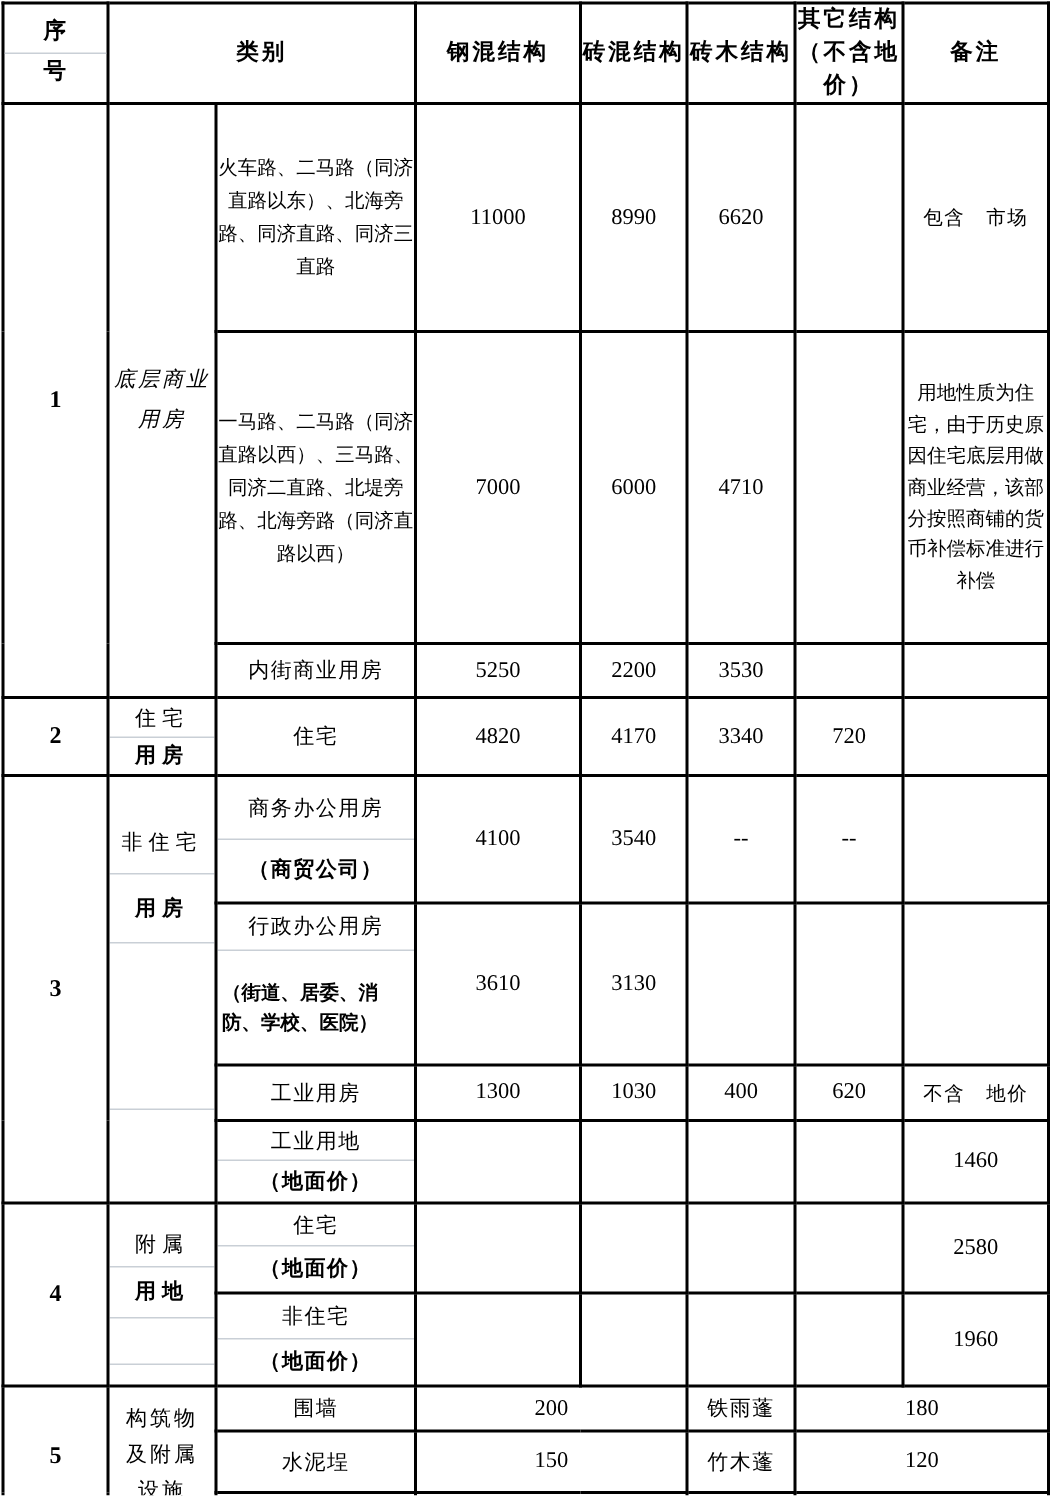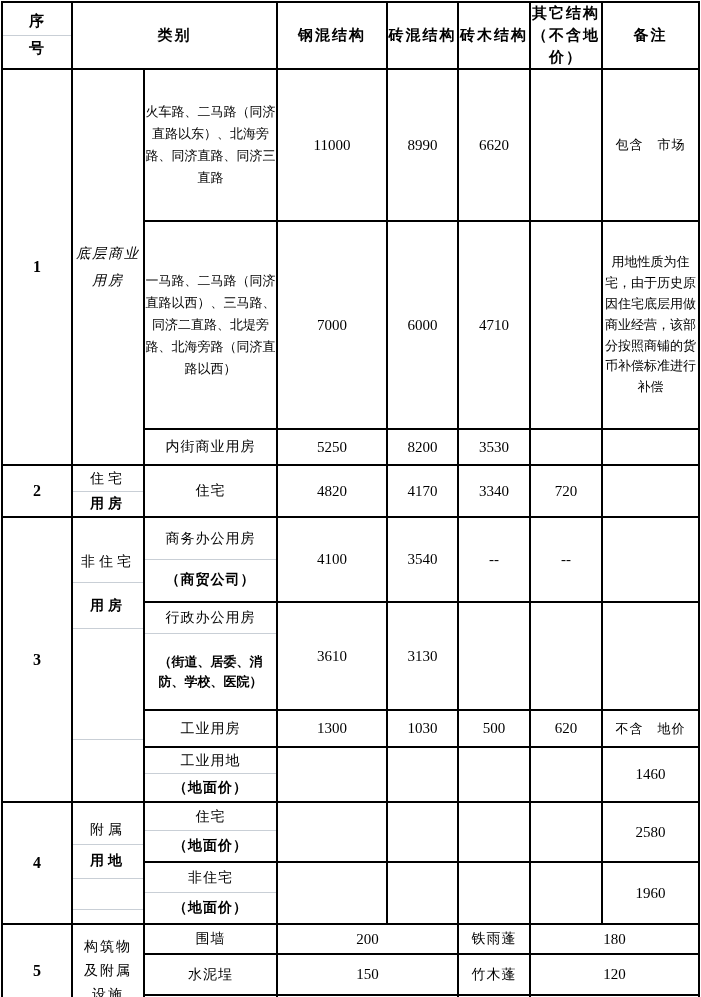--- a/index.html
+++ b/index.html
@@ -20,21 +20,21 @@
   td.num { font-size:15px;border-radius:25px; }
   td.cat1 { font-size:14px; letter-spacing:2px; line-height:1.95; padding:0 11px;font-style:italic; }
   td.name-simple { font-size:14px; letter-spacing:1px; }
   td.name-road { font-size:13px; line-height:1.7; text-align:justify; padding:0 9px;margin-top:36px; }
   td.remark { font-size:13px; letter-spacing:1px; }
   td.remark-j { font-size:13px; text-align:justify; padding:0 8px; line-height:1.6; }
   .vcol { display:flex; flex-direction:column; width:100%; }
   .sl { display:flex; align-items:center; justify-content:center;
         font-size:14px; letter-spacing:1px; width:100%; }
   .sl.sp { letter-spacing:4px; }
-  .sl.wraptext { text-align:center; padding:0 3px; line-height:1.5; font-size:13px;
+  .sl.wraptext { text-align:left; padding:0 3px; line-height:1.5; font-size:13px;
                  letter-spacing:0; box-sizing:border-box; }
   .faint { border-top:1px solid #c9cfd6;font-weight:bold; }
   .faintline { border-top:1px solid #c9cfd6; width:100%; }
   td.topcat { vertical-align:top; font-size:14px; }
   .cat5line { line-height:24px; font-size:14px; letter-spacing:2px; }
 </style>
 </head>
 <body>
 
 <div class="sheet">
@@ -82,21 +82,21 @@
     <td class="num">7000</td>
     <td class="num">6000</td>
     <td class="num">4710</td>
     <td class="num"></td>
     <td class="remark-j">用地性质为住宅，由于历史原因住宅底层用做商业经营，该部分按照商铺的货币补偿标准进行补偿</td>
   </tr>
 
   <tr style="height:36px">
     <td class="name-simple">内街商业用房</td>
     <td class="num">5250</td>
-    <td class="num">8200</td>
+    <td class="num">2200</td>
     <td class="num">3530</td>
     <td class="num"></td>
     <td class="remark"></td>
   </tr>
 
   <tr style="height:52px">
     <td class="serial">2</td>
     <td>
       <div class="sl sp" style="height:24px">住宅</div>
       <div class="sl sp faint" style="height:24px">用房</div>
@@ -137,21 +137,21 @@
     <td class="num">3130</td>
     <td class="num"></td>
     <td class="num"></td>
     <td class="remark"></td>
   </tr>
 
   <tr style="height:37px">
     <td class="name-simple">工业用房</td>
     <td class="num">1300</td>
     <td class="num">1030</td>
-    <td class="num">500</td>
+    <td class="num">400</td>
     <td class="num">620</td>
     <td class="remark">不含　地价</td>
   </tr>
 
   <tr style="height:40px">
     <td>
       <div class="sl" style="height:25px">工业用地</div>
       <div class="sl faint" style="height:27px">（地面价）</div>
     </td>
     <td class="num"></td>

